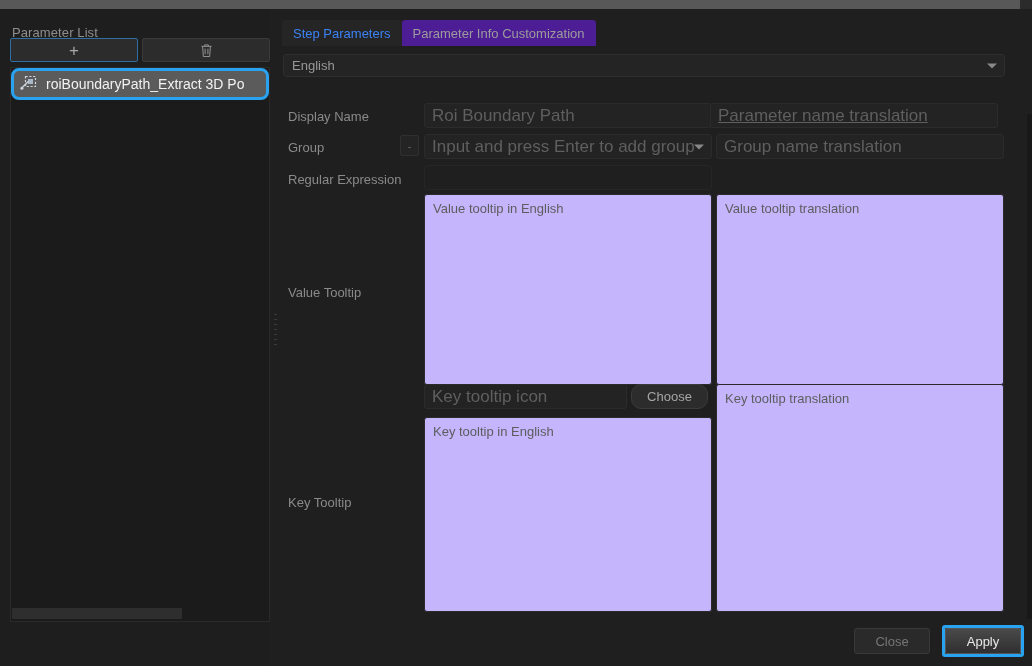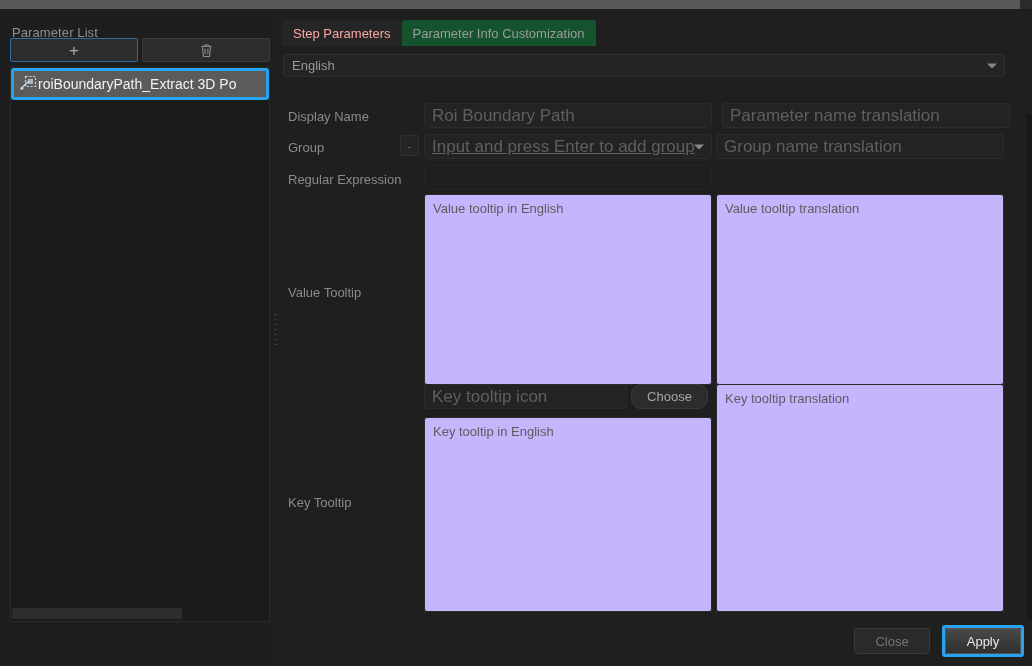--- a/index.html
+++ b/index.html
@@ -67,23 +67,24 @@
     width: 260px; height: 555px;
     background: #1b1b1b;
     border: 1px solid #2a2a2a;
     overflow: hidden;
   }
   .list-row {
     position: absolute; left: 0; top: 0;
     width: 258px; height: 32px;
     background: #5b5b5b;
     border: 3px solid #29a3f0;
-    border-radius: 3px;
+    border-radius: 8px;
     display: flex; align-items: center;
     padding-left: 6px;
+    gap: 8px;
     overflow: hidden;
   }
   .list-row-label {
     font-size: 14px; color: #f2f2f2;
     white-space: nowrap;
   }
   .marquee-icon { width: 18px; height: 18px; flex: 0 0 18px; display:block; }
 
   .hscroll-track {
     position: absolute; left: 11px; bottom: 46px;
@@ -124,22 +125,22 @@
     height: 26px;
     display: flex; align-items: flex-end;
   }
   .tab {
     height: 26px;
     padding: 0 11px;
     display: flex; align-items: center;
     font-size: 13px;
     border-radius: 3px 3px 0 0;
   }
-  .tab.inactive { background: #252525; color: #fca5a5; margin-top: 43px; }
-  .tab.active   { background: #14532d; color: #9c9c9c; }
+  .tab.inactive { background: #252525; color: #3b82f6; margin-top: 43px; }
+  .tab.active   { background: #4c1d95; color: #9c9c9c; }
 
   
   .lang-combo {
     position: absolute; left: 5px; top: 45px;
     width: 722px; height: 23px;
     background: #242424;
     border: 1px solid #2e2e2e;
     border-radius: 3px;
     display: flex; align-items: center;
   }
@@ -297,29 +298,29 @@
 
     <div class="lang-combo">
       <span class="val">English</span>
       <span class="combo-arrow"></span>
     </div>
 
     <div class="form-label" style="left:10px; top:100px;">Display Name</div>
     <div class="field" style="left:146px; top:94px; width:288px; height:25px;">
       <span>Roi Boundary Path</span>
     </div>
-    <div class="field" style="left:444px; top:94px; width:288px; height:25px;">
+    <div class="field" style="left:432px; top:94px; width:288px; height:25px;text-decoration:underline;">
       <span>Parameter name translation</span>
     </div>
 
     <div class="form-label" style="left:10px; top:131px;">Group</div>
     <div class="mini-btn" style="left:122px; top:126px; width:19px; height:21px;">
       <span>-</span>
     </div>
-    <div class="field" style="left:146px; top:125px; width:288px; height:25px;text-decoration:underline;">
+    <div class="field" style="left:146px; top:125px; width:288px; height:25px;">
       <span>Input and press Enter to add group</span>
       <span class="combo-arrow"></span>
     </div>
     <div class="field" style="left:438px; top:125px; width:288px; height:25px;">
       <span>Group name translation</span>
     </div>
 
     <div class="form-label" style="left:10px; top:163px;">Regular Expression</div>
     <div class="field plain" style="left:146px; top:156px; width:288px; height:25px;">
       <span></span>

